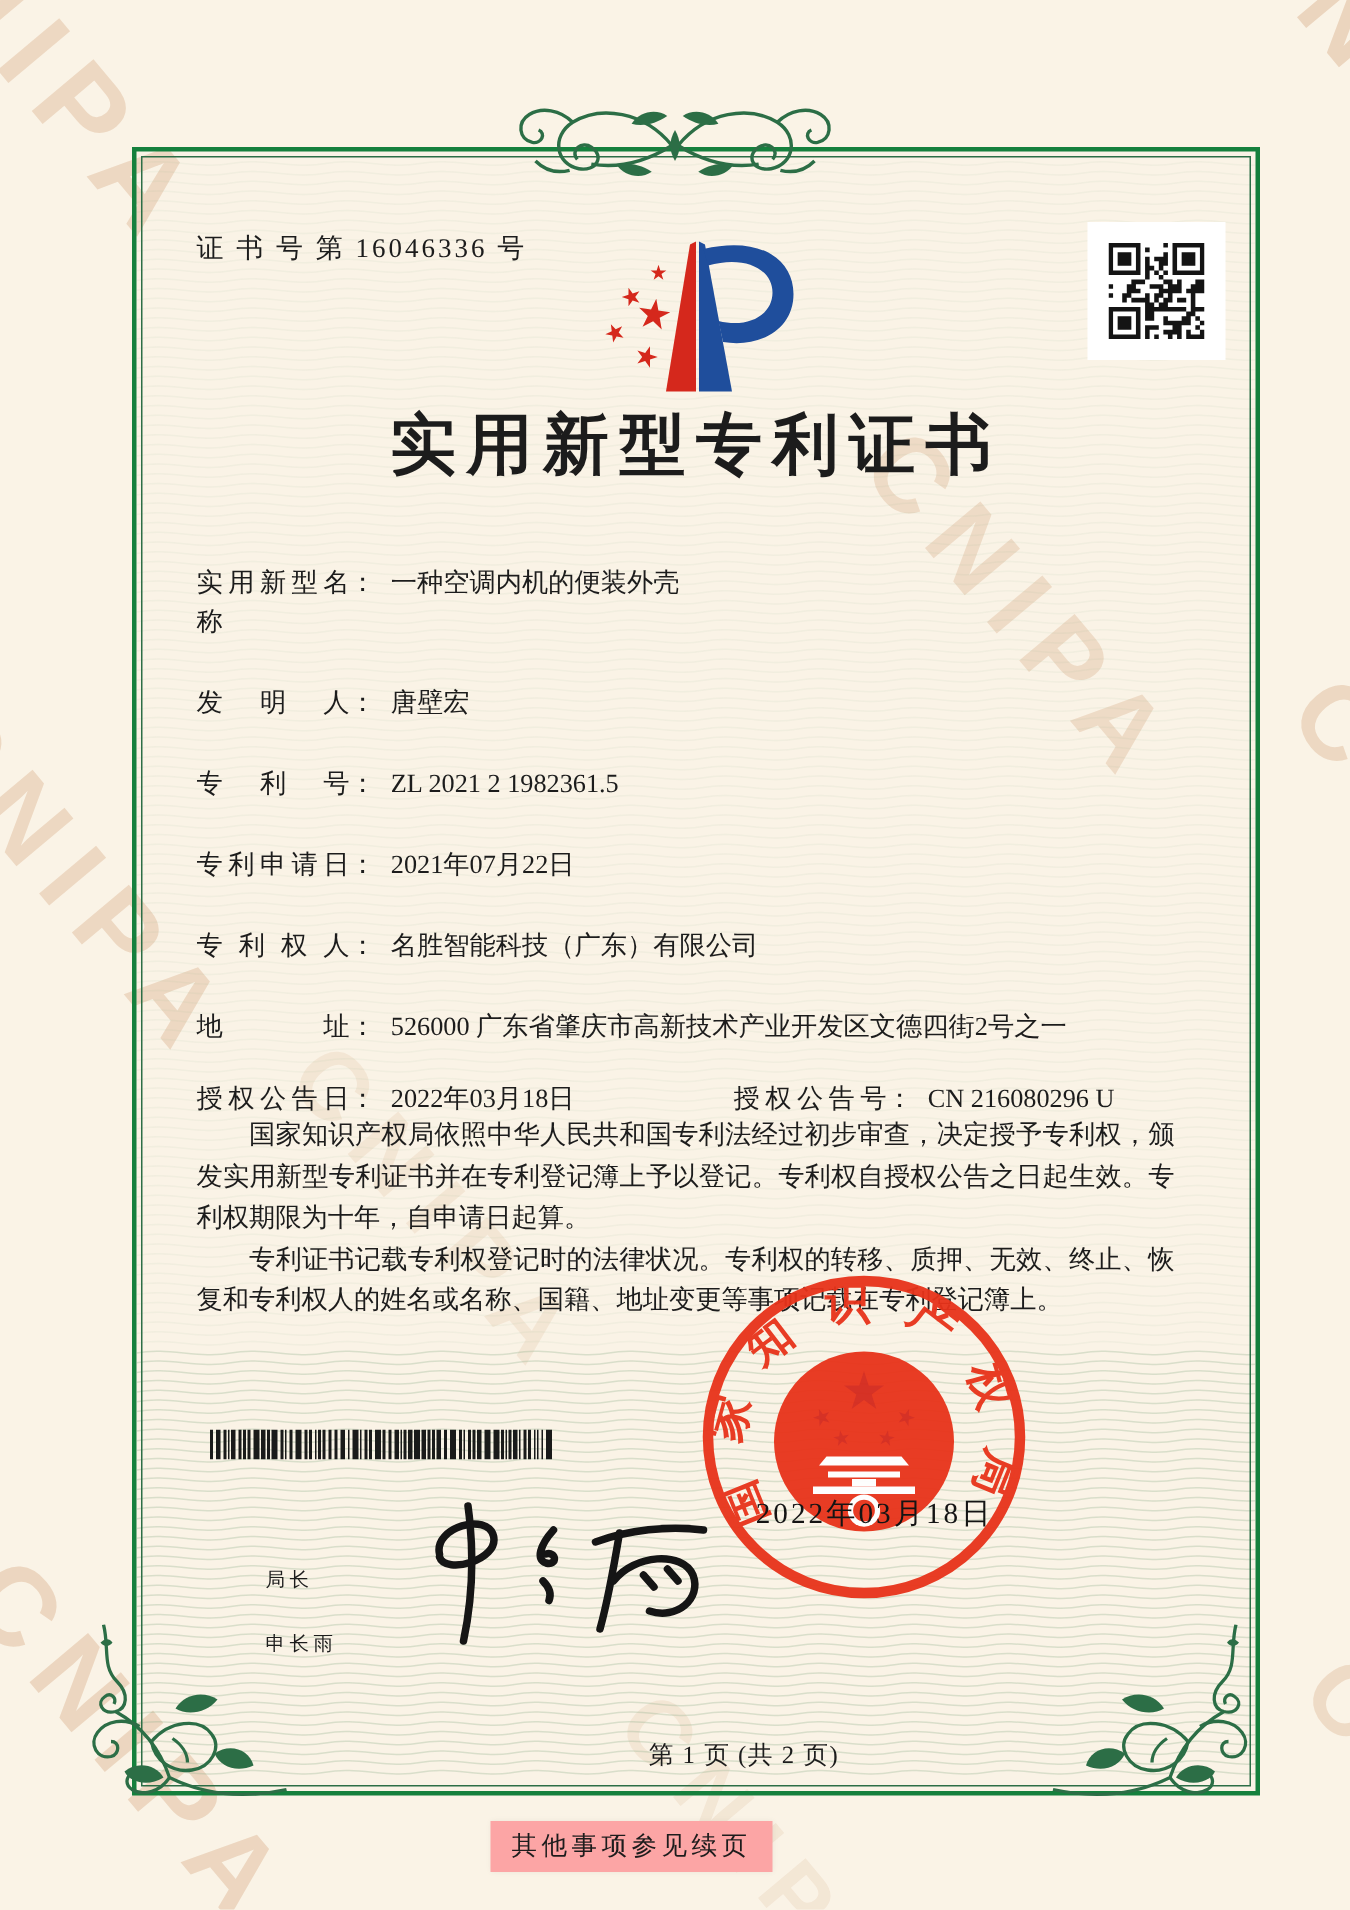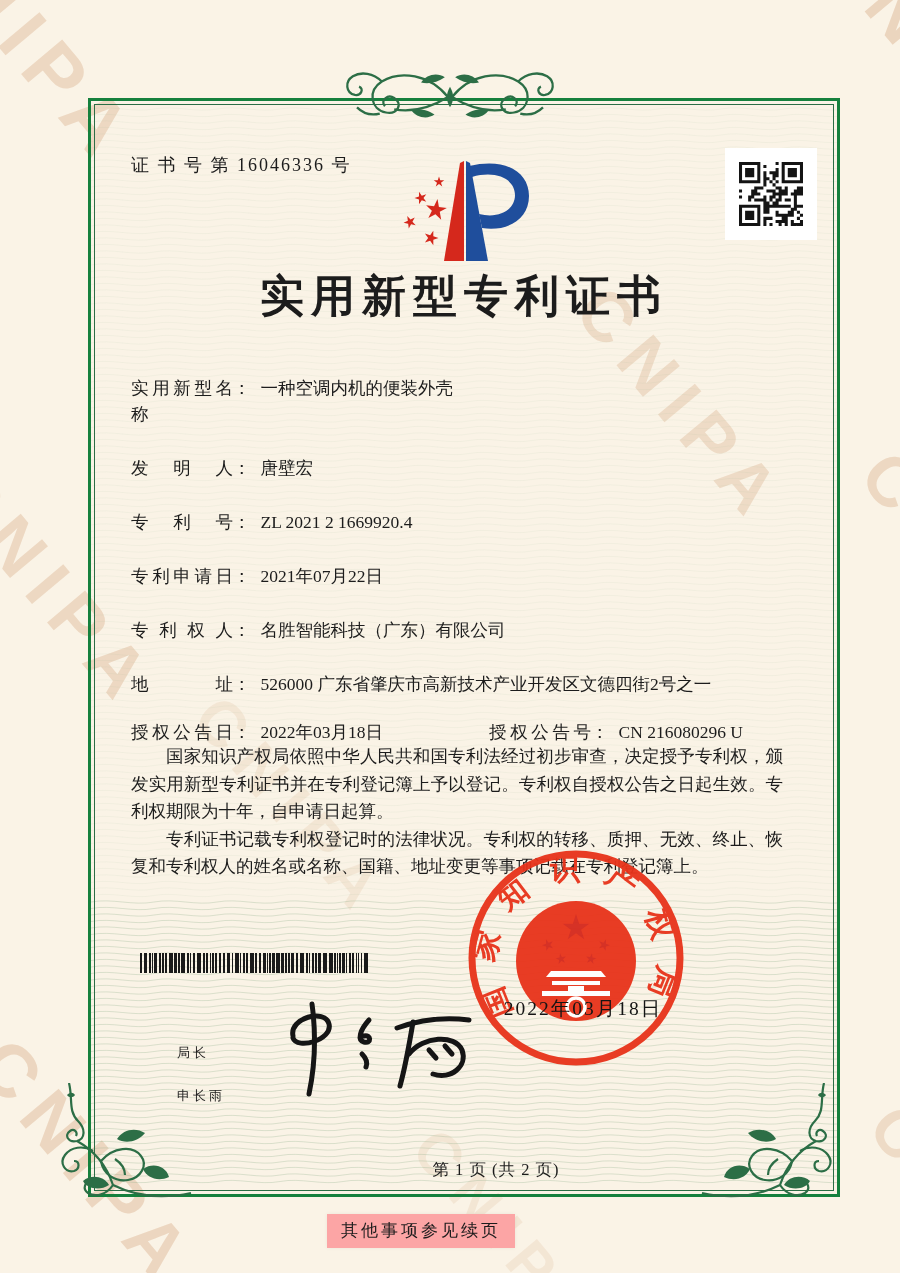--- a/index.html
+++ b/index.html
@@ -122,21 +122,21 @@
         <span class="fvalue">一种空调内机的便装外壳</span>
       </div>
       <div class="frow">
         <span class="flabel">发明人</span>
           <span class="fcolon">：</span>
         <span class="fvalue">唐壁宏</span>
       </div>
       <div class="frow">
         <span class="flabel">专利号</span>
           <span class="fcolon">：</span>
-        <span class="fvalue">ZL 2021 2 1669920.4</span>
+        <span class="fvalue">ZL 2021 2 1982361.5</span>
       </div>
       <div class="frow">
         <span class="flabel">专利申请日</span>
           <span class="fcolon">：</span>
         <span class="fvalue">2021年07月22日</span>
       </div>
       <div class="frow">
         <span class="flabel">专利权人</span>
           <span class="fcolon">：</span>
         <span class="fvalue">名胜智能科技（广东）有限公司</span>

